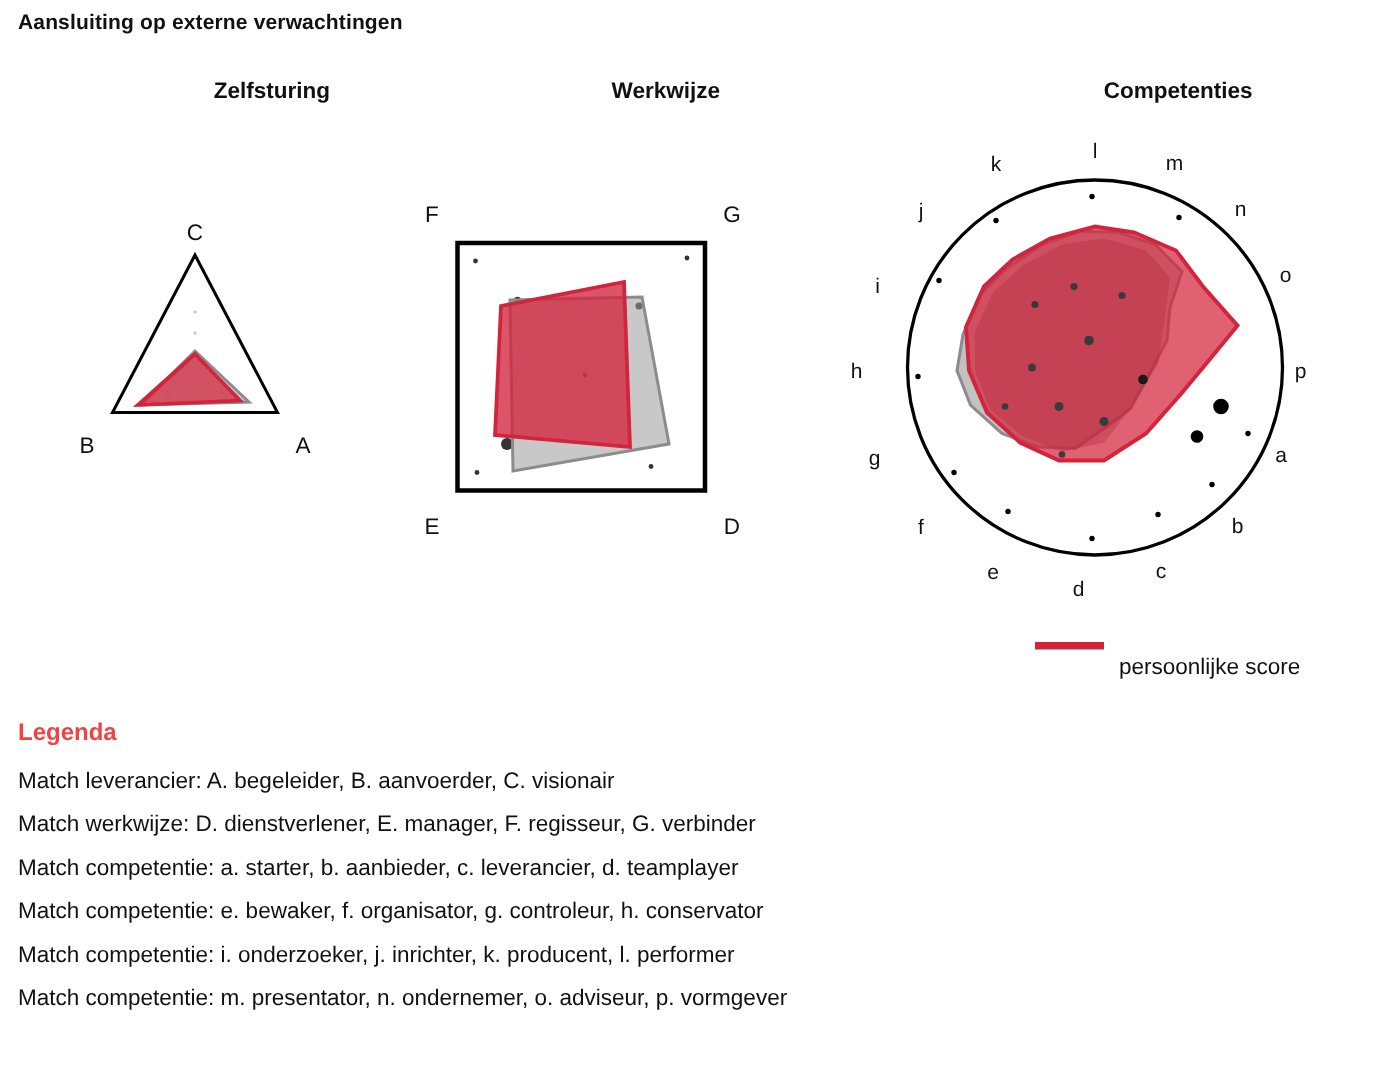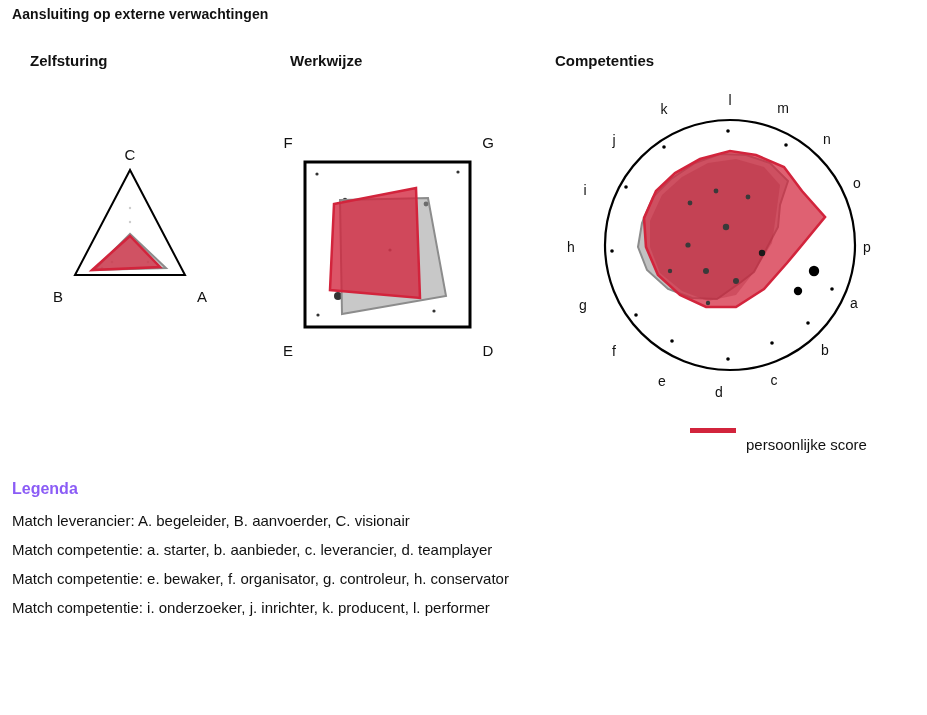--- a/index.html
+++ b/index.html
@@ -11,21 +11,21 @@
     position:relative;
     overflow:hidden;
   }
   #page-title{
     position:absolute;left:12px;top:6px;
     font-size:14px;font-weight:bold;color:#111;
     letter-spacing:0.1px;
   }
   .panel-title{
     position:absolute;font-size:15px;font-weight:bold;color:#111;
-    text-align:left;
+    text-align:right;
   }
   #title-zelfsturing{left:30px;top:52px;width:190px;}
   #title-werkwijze{left:290px;top:52px;width:190px;}
   #title-competenties{left:555px;top:52px;width:280px;}
 
   .chart-svg{position:absolute;}
   #svg-zelfsturing{left:20px;top:110px;}
   #svg-werkwijze{left:250px;top:100px;}
   #svg-competenties{left:540px;top:75px;}
 
@@ -34,21 +34,21 @@
   }
   .legend-row{
     display:flex;align-items:center;height:30px;
   }
   .legend-swatch{
     width:46px;height:5px;margin-right:10px;flex:0 0 auto;
   }
   .legend-label{font-size:15px;color:#111;margin-top:28px;}
 
   #legenda-block{position:absolute;left:12px;top:480px;width:905px;}
-  #legenda-title{font-size:16px;font-weight:bold;color:#8b5cf6;margin-bottom:8px;}
+  #legenda-title{font-size:16px;font-weight:bold;color:#ef4444;margin-bottom:8px;}
   .legenda-line{font-size:15px;color:#111;line-height:29px;}
 
   .axis-letter{font-size:15px;fill:#111;font-family:"Liberation Sans", sans-serif;}
   .axis-letter-sm{font-size:14px;fill:#111;font-family:"Liberation Sans", sans-serif;}
 </style>
 </head>
 <body>
 
 <div id="page-title">Aansluiting op externe verwachtingen</div>
 
@@ -161,16 +161,18 @@
 <div class="legend">
   <div class="legend-row">
     <span class="legend-swatch" style="background:#d2243c"></span>
     <span class="legend-label">persoonlijke score</span>
   </div>
 </div>
 
 <div id="legenda-block">
   <div id="legenda-title">Legenda</div>
   <div class="legenda-line">Match leverancier: A. begeleider, B. aanvoerder, C. visionair</div>
+  <div class="legenda-line">Match werkwijze: D. dienstverlener, E. manager, F. regisseur, G. verbinder</div>
   <div class="legenda-line">Match competentie: a. starter, b. aanbieder, c. leverancier, d. teamplayer</div>
   <div class="legenda-line">Match competentie: e. bewaker, f. organisator, g. controleur, h. conservator</div>
   <div class="legenda-line">Match competentie: i. onderzoeker, j. inrichter, k. producent, l. performer</div>
+  <div class="legenda-line">Match competentie: m. presentator, n. ondernemer, o. adviseur, p. vormgever</div>
 </div>
 
 </body></html>

